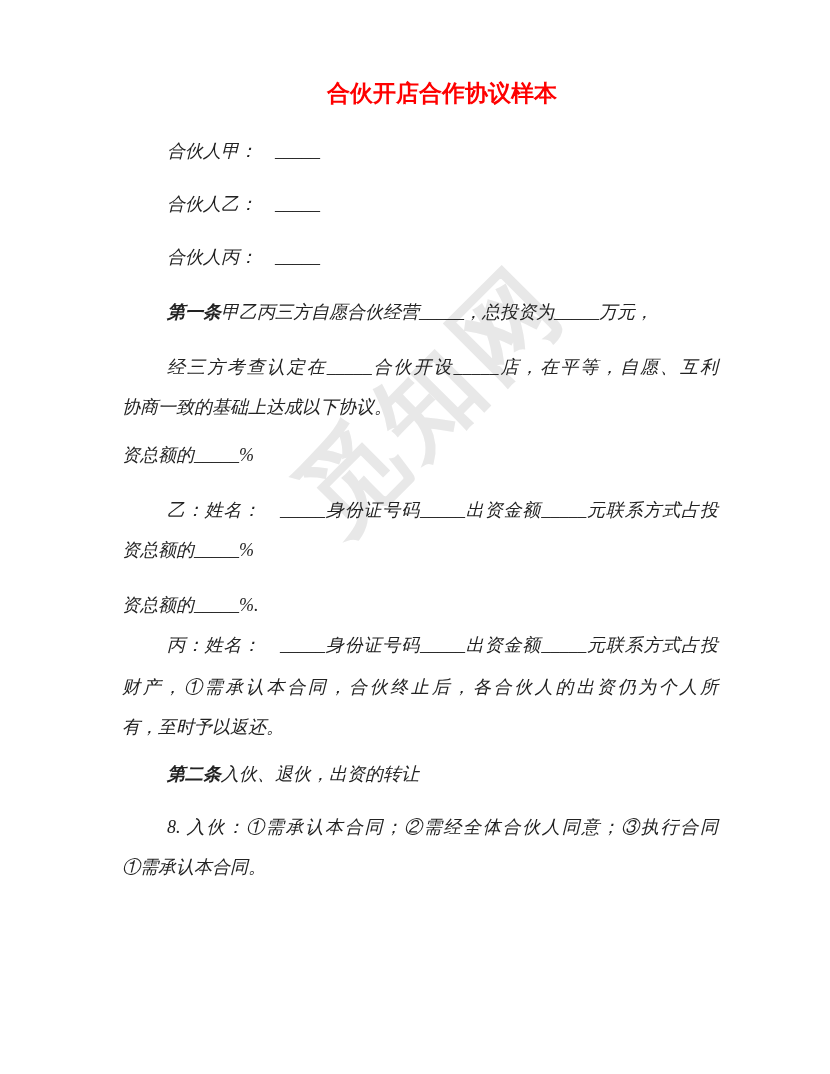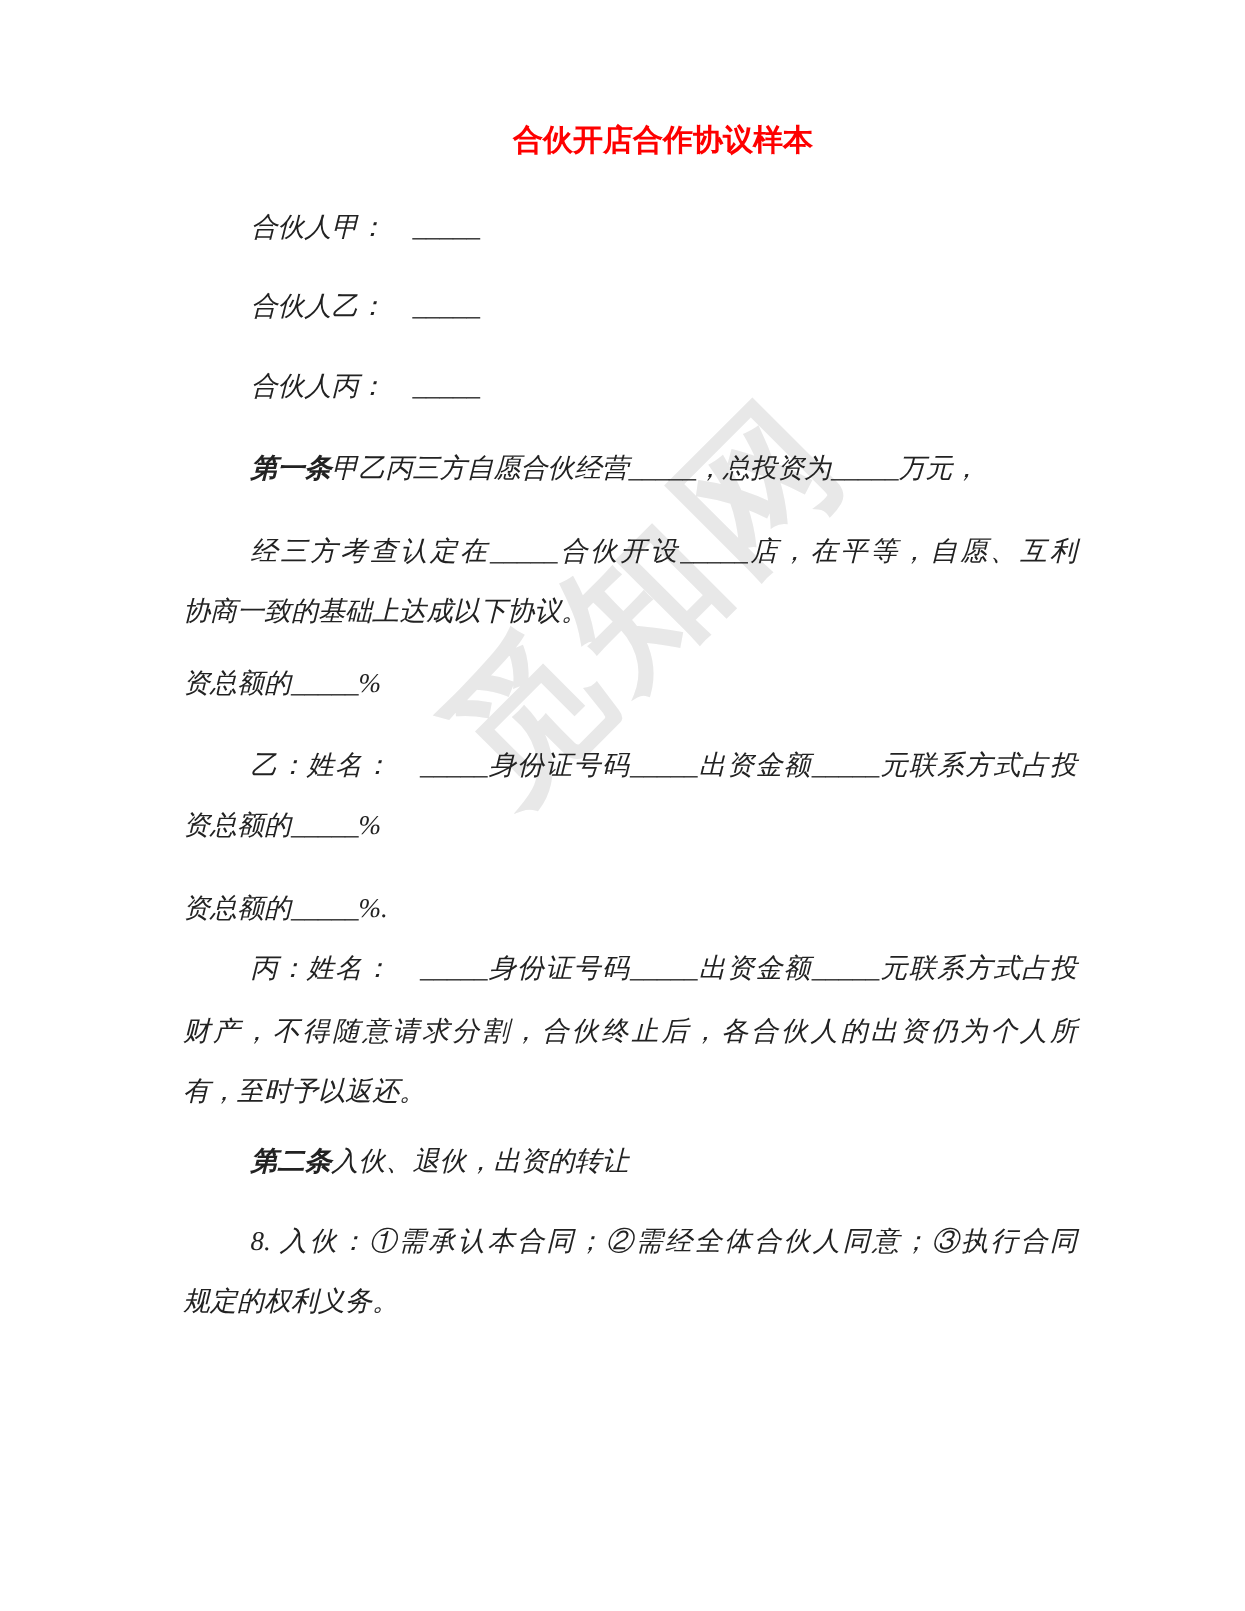--- a/index.html
+++ b/index.html
@@ -32,21 +32,21 @@
   }
   .content {
     position: relative;
     z-index: 1;
     padding: 77px 112px 0 122px; 
     font-size: 18px;
   }
   .doc-title {
     text-align: center;
     padding-left: 44px;      
-    font-size: 20px;
+    font-size: 23px;
     line-height: 34px;
     font-weight: bold;
     color: #fe0000;
     margin: 0 0 20px 0;
   }
   .para { margin: 0; font-style: italic; }
   .line {
     line-height: 40px;
     white-space: pre-wrap;
   }
@@ -102,27 +102,27 @@
       <div class="line indent jf">乙：姓名：　_____身份证号码_____出资金额_____元联系方式占投</div>
       <div class="line">资总额的_____%</div>
     </div>
 
     <div class="para mb2">
       <div class="line">资总额的_____%.</div>
       <div class="line indent jf">丙：姓名：　_____身份证号码_____出资金额_____元联系方式占投</div>
     </div>
 
     <div class="para mb7">
-      <div class="line jf">财产，不得随意请求分割，合伙终止后，各合伙人的出资仍为个人所</div>
+      <div class="line jf">财产，①需承认本合同，合伙终止后，各合伙人的出资仍为个人所</div>
       <div class="line">有，至时予以返还。</div>
     </div>
 
     <div class="para mb13">
       <div class="line indent"><b class="lead">第二条</b><span>入伙、退伙，出资的转让</span></div>
     </div>
 
     <div class="para">
       <div class="line indent jf">8. 入伙：①需承认本合同；②需经全体合伙人同意；③执行合同</div>
-      <div class="line">规定的权利义务。</div>
+      <div class="line">①需承认本合同。</div>
     </div>
 
   </div>
 </div>
 
 </body></html>

